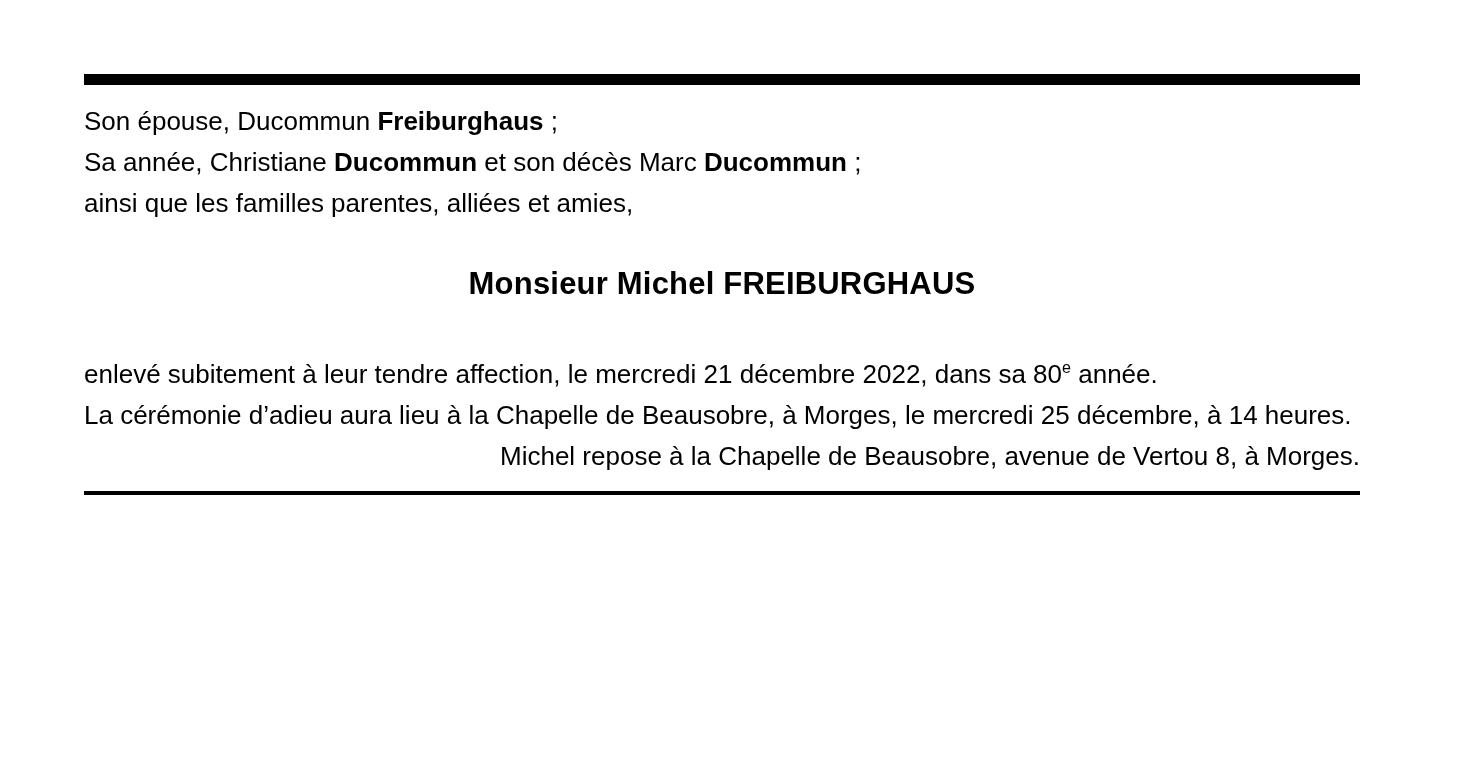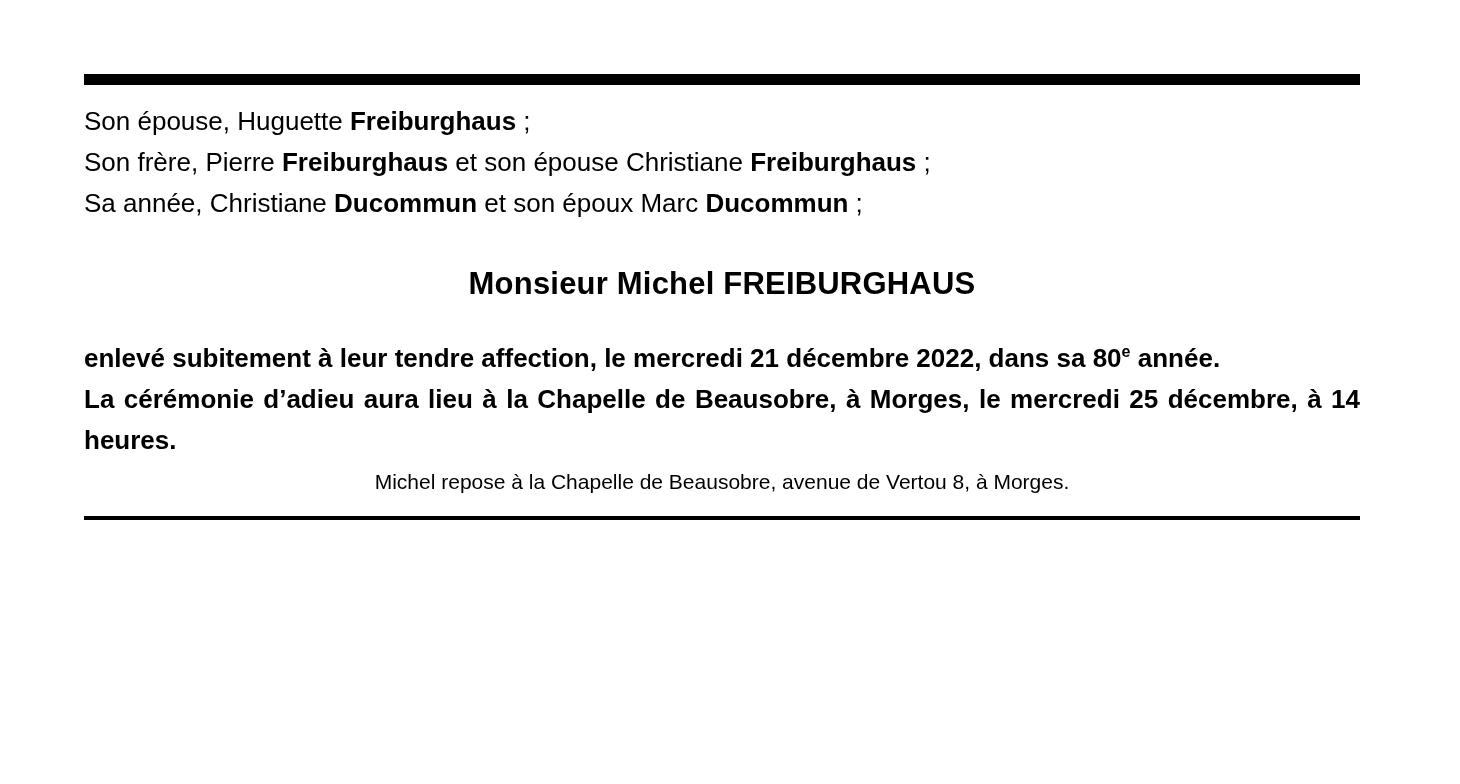--- a/index.html
+++ b/index.html
@@ -42,57 +42,56 @@
   .line b {
     font-weight: bold;
     margin-top: 28px;
   }
   .deceased-name {
     text-align: center;
     font-size: 31px;
     font-weight: bold;
     letter-spacing: 0.2px;
     margin-top: 42px;
-    margin-bottom: 36px;
+    margin-bottom: 52px;
   }
   .para {
     font-size: 26px;
     line-height: 41px;
     text-align: justify;
     text-justify: inter-word;
-    font-weight: bold;
   }
   .para-nojust {
-    font-size: 21px;
+    font-size: 26px;
     line-height: 41px;
-    text-align: center;
+    text-align: right;
     white-space: nowrap;
   }
   .para sup {
     font-size: 0.62em;
     vertical-align: super;
     line-height: 0;
   }
 </style>
 </head>
 <body>
 
 <div class="notice">
 
   <div class="rule-top"></div>
 
   <div class="family-block">
     <div class="line">
-      <span>Son épouse, Huguette </span><b>Freiburghaus</b><span> ;</span>
+      <span>Son épouse, Ducommun </span><b>Freiburghaus</b><span> ;</span>
     </div>
     <div class="line">
-      <span>Son frère, Pierre </span><b>Freiburghaus</b><span> et son épouse Christiane </span><b>Freiburghaus</b><span> ;</span>
+      <span>Sa année, Christiane </span><b>Ducommun</b><span> et son décès Marc </span><b>Ducommun</b><span> ;</span>
     </div>
     <div class="line">
-      <span>Sa année, Christiane </span><b>Ducommun</b><span> et son époux Marc </span><b>Ducommun</b><span> ;</span>
+      <span>ainsi que les familles parentes, alliées et amies,</span>
     </div>
   </div>
 
   <div class="deceased-name">Monsieur Michel FREIBURGHAUS</div>
 
   <div class="para">
     <span>enlevé subitement à leur tendre affection, le mercredi 21 décembre 2022, dans sa 80</span><sup>e</sup><span> année.</span>
   </div>
 
   <div class="para">La cérémonie d’adieu aura lieu à la Chapelle de Beausobre, à Morges, le mercredi 25 décembre, à 14 heures.</div>

